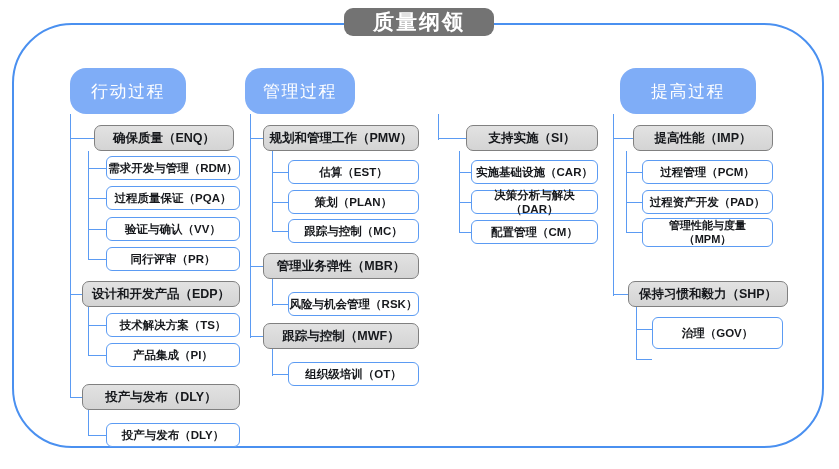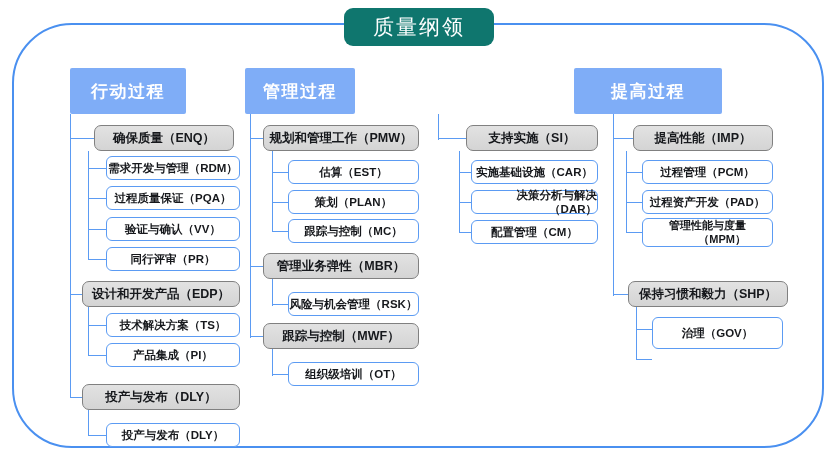--- a/index.html
+++ b/index.html
@@ -20,40 +20,40 @@
     border:2px solid #4a90f0;
     border-radius:60px;
     box-sizing:border-box;
     z-index:1;
   }
 
   
   .root-title{
     position:absolute;
     left:344px; top:8px;
-    width:150px; height:38px;
-    background:#0f766e;
+    width:150px; height:28px;
+    background:#737373;
     border-radius:9px;
     color:#ffffff;
     font-size:21px;
-    font-weight:normal;
+    font-weight:bold;
     letter-spacing:2px;
     display:flex;align-items:center;justify-content:center;
     z-index:5;
   }
 
   
   .col-head{
     position:absolute;
     height:46px;
     background:#7fadf7;
-    border-radius:2px;
+    border-radius:16px;
     color:#ffffff;
     font-size:17px;
-    font-weight:bold;
+    font-weight:normal;
     letter-spacing:1.5px;
     display:flex;align-items:center;justify-content:center;
     z-index:4;
   }
 
   
   .grp{
     position:absolute;
     background:linear-gradient(180deg,#e2e2e2 0%,#d4d4d4 100%);
     border:1.5px solid #808080;
@@ -71,21 +71,21 @@
   .leaf{
     position:absolute;
     background:#ffffff;
     border:1.3px solid #5b9bf3;
     border-radius:6px;
     color:#16181c;
     font-size:11.5px;
     font-weight:bold;
     display:flex;align-items:center;justify-content:center;
     box-sizing:border-box;
-    text-align:right;
+    text-align:center;
     line-height:1.25;
     z-index:4;
   }
   .leaf.two-line{font-size:11px;}
 
   
   .ln{position:absolute;background:#5b9bf3;z-index:2;}
   .ln.v{width:1.4px;}
   .ln.h{height:1.4px;}
 </style>
@@ -93,21 +93,21 @@
 <body>
 
 <div id="stage">
 
   <div class="outer-frame"></div>
 
   <div class="root-title">质量纲领</div>
 
   <div class="col-head" style="left:70px;  top:68px;  width:116px;">行动过程</div>
   <div class="col-head" style="left:245px; top:68px;  width:110px;">管理过程</div>
-  <div class="col-head" style="left:574px; top:68px;  width:148px;">提高过程</div>
+  <div class="col-head" style="left:620px; top:68px;  width:136px;">提高过程</div>
 
   <div class="ln v" style="left:70px; top:114px; height:284px;"></div>
   <div class="ln h" style="left:70px; top:138px; width:24px;"></div>
   <div class="ln h" style="left:70px; top:294px; width:24px;"></div>
   <div class="ln h" style="left:70px; top:397px; width:24px;"></div>
 
   <div class="grp" style="left:94px; top:125px; width:140px; height:26px;">确保质量（ENQ）</div>
   <div class="ln v" style="left:88px; top:151px; height:97px;"></div>
   <div class="ln h" style="left:88px; top:168px; width:18px;"></div>
   <div class="ln h" style="left:88px; top:198px; width:18px;"></div>

